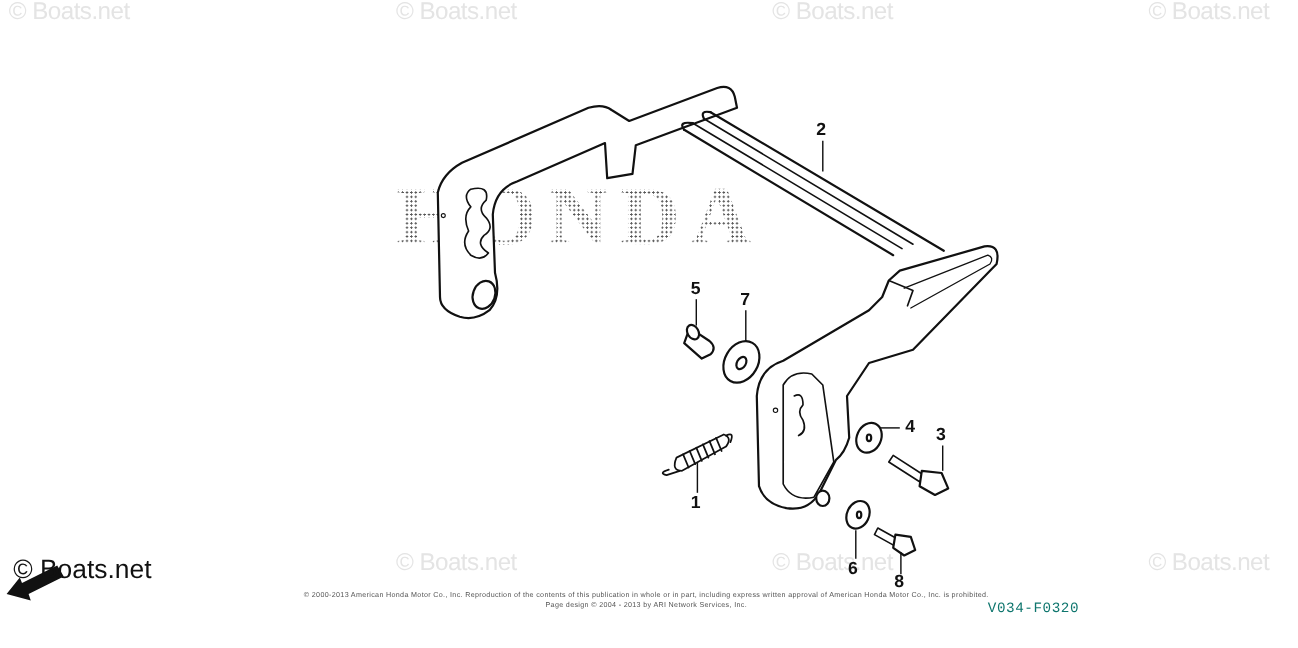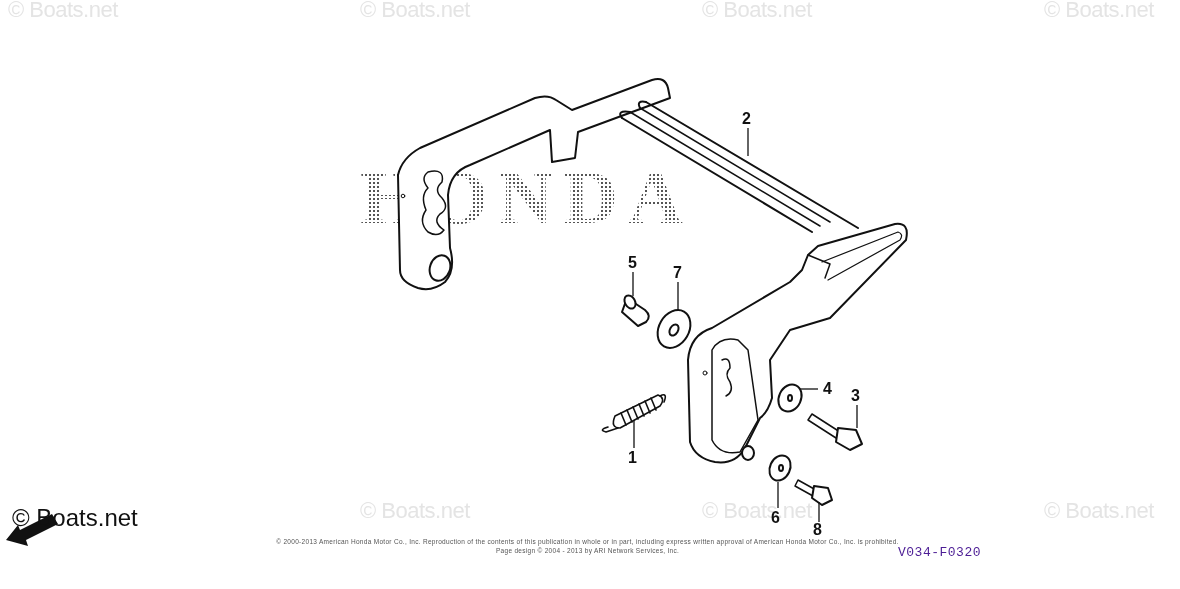--- a/index.html
+++ b/index.html
@@ -1,21 +1,21 @@
 <!DOCTYPE html>
 <html><head>
 <meta charset="utf-8">
 <style>
   html, body { margin:0; padding:0; background:#ffffff; }
   body { width:1180px; height:589px; position:relative; overflow:hidden; font-family:"Liberation Sans", sans-serif; }
   .wm { position:absolute; font-size:22px; color:#e4e4e4; letter-spacing:-0.5px; white-space:nowrap; }
   .wm-dark { position:absolute; font-size:24px; color:#111; white-space:nowrap; }
   .callout { position:absolute; font-size:16px; font-weight:bold; color:#111; font-family:"Liberation Sans", sans-serif; }
   .copyright { position:absolute; left:175px; top:537px; width:825px; text-align:center; font-size:6.5px; color:#555; line-height:9px; letter-spacing:0.3px; }
-  .code { position:absolute; left:898px; top:545px; font-size:13px; color:#4c1d95; font-family:"Liberation Mono", monospace; letter-spacing:0.5px; }
+  .code { position:absolute; left:898px; top:545px; font-size:13px; color:#0f766e; font-family:"Liberation Mono", monospace; letter-spacing:0.5px; }
   svg.diagram { position:absolute; left:0; top:0; }
   .honda { position:absolute; left:360px; top:165px; font-family:"Liberation Serif", serif; font-weight:bold; font-size:76px; letter-spacing:10px; color:transparent;
     background-image: radial-gradient(#555 0.9px, transparent 1px); background-size:4px 4px; -webkit-background-clip:text; background-clip:text; line-height:64px; }
 </style>
 </head>
 <body>
 
 <div class="wm" style="left:8px;top:-3px;">© Boats.net</div>
 <div class="wm" style="left:360px;top:-3px;">© Boats.net</div>
 <div class="wm" style="left:702px;top:-3px;">© Boats.net</div>

